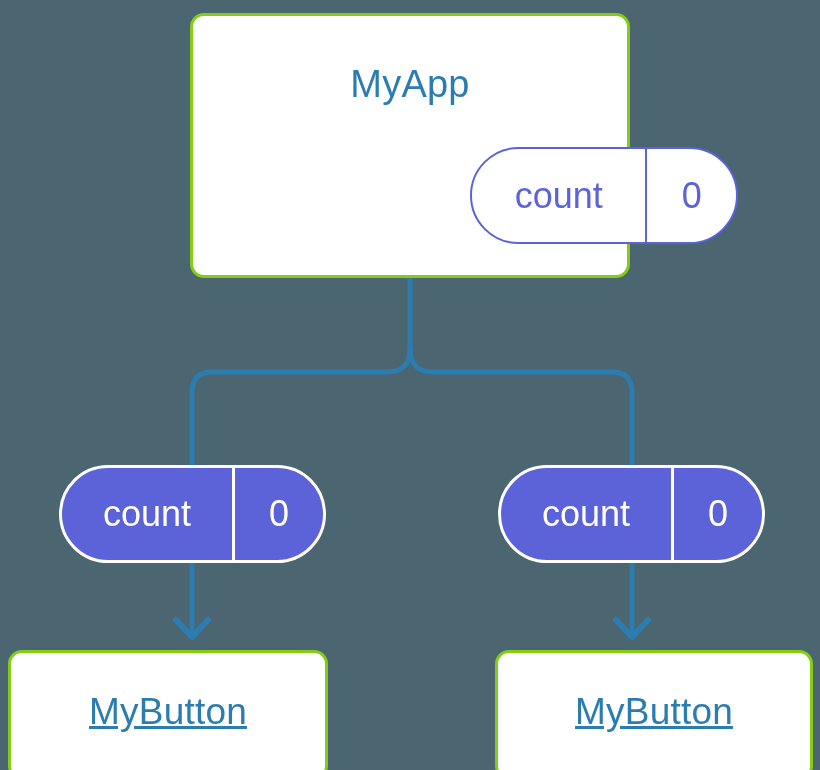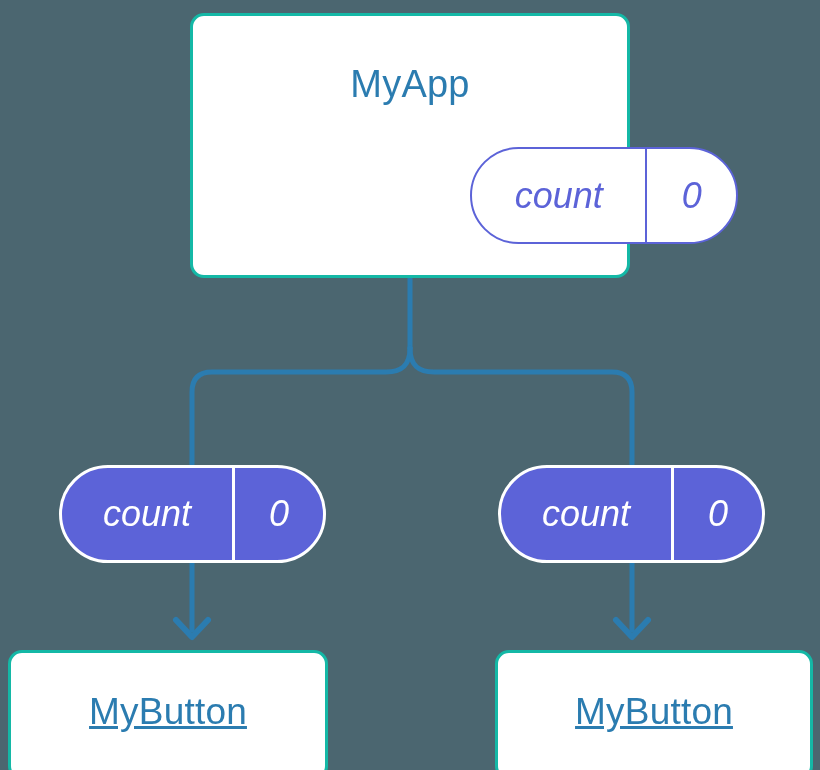--- a/index.html
+++ b/index.html
@@ -30,21 +30,21 @@
     top: 0;
     width: 820px;
     height: 770px;
     pointer-events: none;
   }
 
   
   .node-box {
     position: absolute;
     background: #ffffff;
-    border: 3px solid #14b8a6;
+    border: 3px solid #84cc16;
     border-radius: 14px;
     box-sizing: border-box;
   }
 
   #app-box {
     left: 190px;
     top: 13px;
     width: 440px;
     height: 265px;
   }
@@ -74,21 +74,20 @@
     overflow: hidden;
   }
   .pill .pill-key,
   .pill .pill-val {
     display: flex;
     align-items: center;
     justify-content: center;
     font-size: 36px;
     line-height: 1;
     box-sizing: border-box;
-    font-style: italic;
   }
 
   
   .pill.outlined {
     border: 2px solid #5c63d8;
     background: #ffffff;
   }
   .pill.outlined .pill-key {
     color: #5c63d8;
     border-right: 2px solid #5c63d8;

